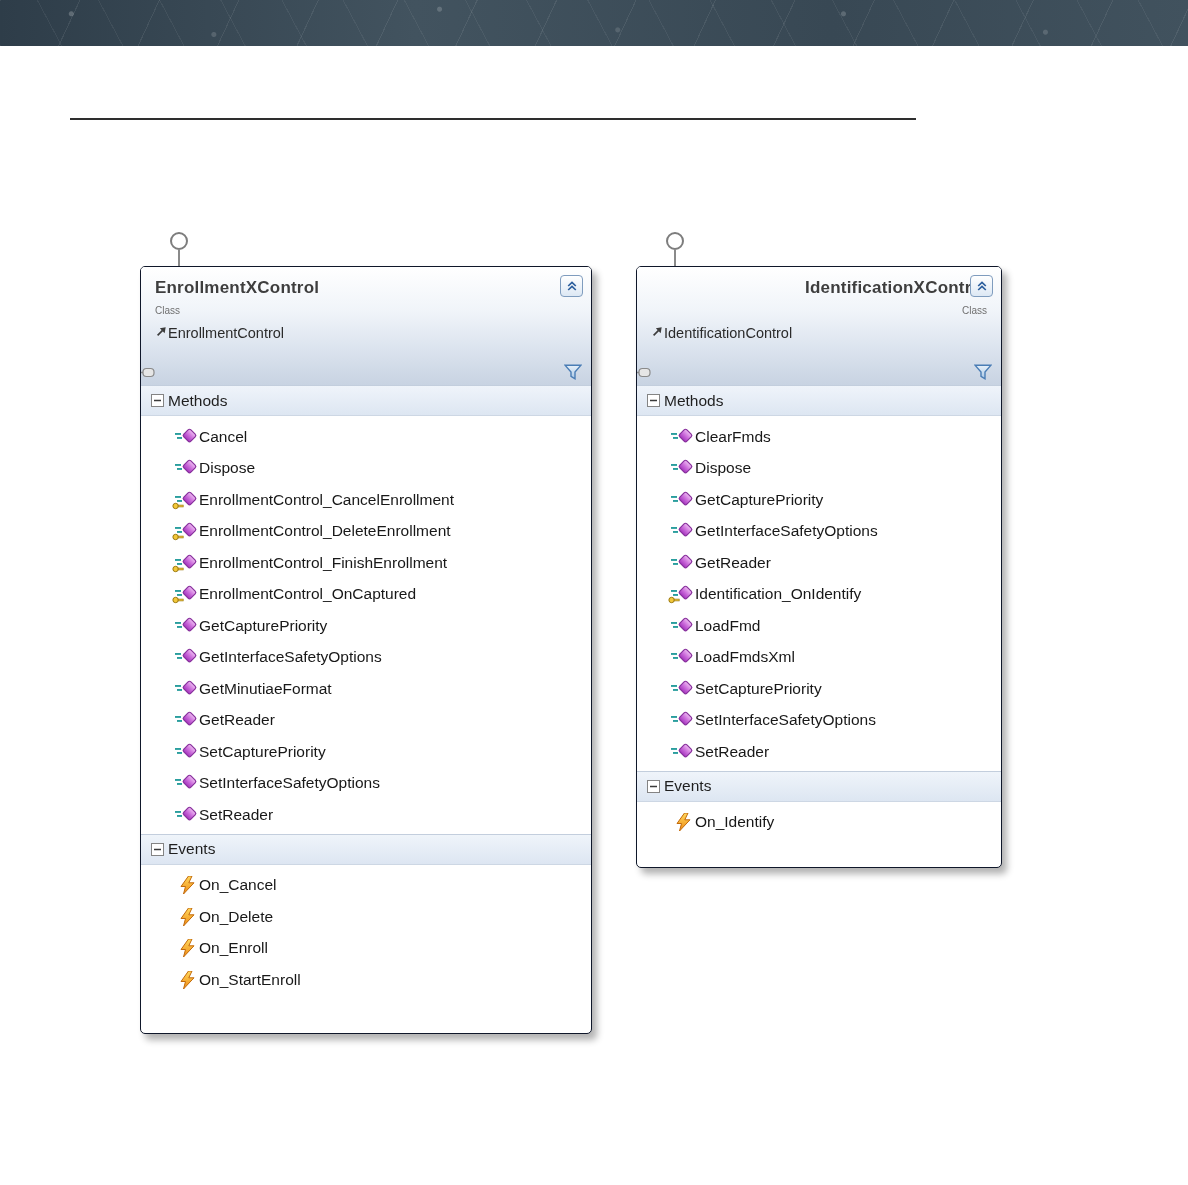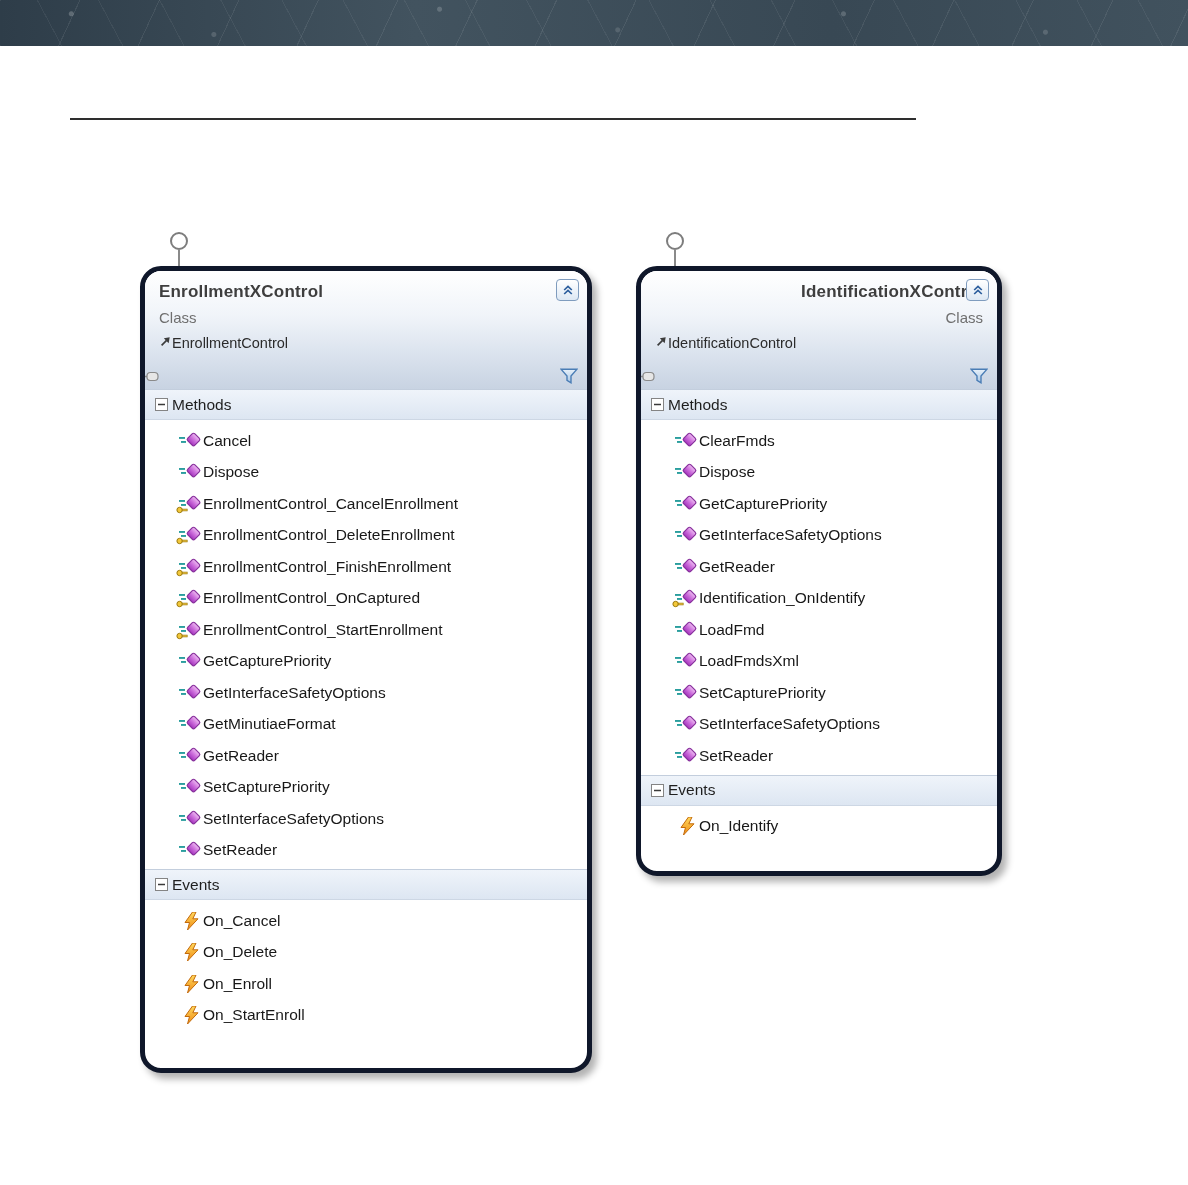--- a/index.html
+++ b/index.html
@@ -36,33 +36,33 @@
   #class2{left:636px;top:232px;width:366px;text-align:right;}
 
   .connector{position:relative;height:34px;}
   .conn-circle{
     position:absolute;left:30px;top:0;width:18px;height:18px;border-radius:50%;
     background:#ffffff;border:2px solid #7d7d7d;box-sizing:border-box;
   }
   .conn-stem{position:absolute;left:38px;top:17px;width:2px;height:17px;background:#8a8a8a;}
 
   .box-frame{
-    position:relative;border:5px solid #0f172a;border-radius:21px;background:#ffffff;
+    position:relative;border:1px solid #0f172a;border-radius:5px;background:#ffffff;
     box-shadow:5px 6px 7px rgba(0,0,0,.30);overflow:hidden;
   }
   #class1 .box-frame{padding-bottom:34px;}
   #class2 .box-frame{padding-bottom:26px;}
 
   .box-header{
     position:relative;height:118px;box-sizing:border-box;
     padding:11px 14px 0 14px;
     background:linear-gradient(#ffffff,#f0f4f9 38%,#dbe3ee 70%,#c8d3e2);
   }
   .cls-title{font-size:17px;font-weight:bold;color:#3e3e3e;letter-spacing:.2px;}
-  .cls-stereo{font-size:15px;color:#6f6f6f;margin-top:7px;}
+  .cls-stereo{font-size:10px;color:#6f6f6f;margin-top:7px;}
   .base-row{display:flex;align-items:center;margin-top:9px;font-size:14.5px;color:#2b2b2b;}
   .collapse-btn{
     position:absolute;top:8px;right:8px;width:23px;height:22px;box-sizing:border-box;
     border:1px solid #7f9cbe;border-radius:4px;
     background:linear-gradient(#ffffff,#dde8f4);
     display:flex;align-items:center;justify-content:center;cursor:pointer;
   }
   .lollipop-icon{position:absolute;left:-3px;bottom:7px;line-height:0;}
   .funnel-icon{position:absolute;right:9px;bottom:5px;line-height:0;cursor:pointer;}
 
@@ -245,36 +245,20 @@
               <span class="key-ov">
                 <svg width="12" height="10" viewBox="0 0 12 10">
                   <circle cx="3.6" cy="5" r="2.7" fill="#f3c83a" stroke="#9c7a10" stroke-width="1"></circle>
                   <rect x="6.2" y="4.1" width="5" height="1.8" fill="#f3c83a" stroke="#9c7a10" stroke-width="0.7"></rect>
                 </svg>
               </span>
             </span>
             <span class="member-label">EnrollmentControl_OnCaptured</span>
           </li>
 
-          <li class="member">
-            <span class="member-icon">
-              <svg width="24" height="18" viewBox="0 0 24 18">
-                <rect x="0" y="5" width="6" height="1.9" fill="#2a9e9e"></rect>
-                <rect x="2" y="9" width="5" height="1.9" fill="#2a9e9e"></rect>
-                <rect x="9.5" y="2.5" width="10" height="10" rx="2" transform="rotate(45 14.5 7.5)" fill="url(#mgrad)" stroke="#87309c" stroke-width="1.2"></rect>
-              </svg>
-              <span class="key-ov">
-                <svg width="12" height="10" viewBox="0 0 12 10">
-                  <circle cx="3.6" cy="5" r="2.7" fill="#f3c83a" stroke="#9c7a10" stroke-width="1"></circle>
-                  <rect x="6.2" y="4.1" width="5" height="1.8" fill="#f3c83a" stroke="#9c7a10" stroke-width="0.7"></rect>
-                </svg>
-              </span>
-            </span>
-            <span class="member-label">EnrollmentControl_StartEnrollment</span>
-          </li>
 
           <li class="member">
             <span class="member-icon">
               <svg width="24" height="18" viewBox="0 0 24 18">
                 <rect x="0" y="5" width="6" height="1.9" fill="#2a9e9e"></rect>
                 <rect x="2" y="9" width="5" height="1.9" fill="#2a9e9e"></rect>
                 <rect x="9.5" y="2.5" width="10" height="10" rx="2" transform="rotate(45 14.5 7.5)" fill="url(#mgrad)" stroke="#87309c" stroke-width="1.2"></rect>
               </svg>
               
             </span>

